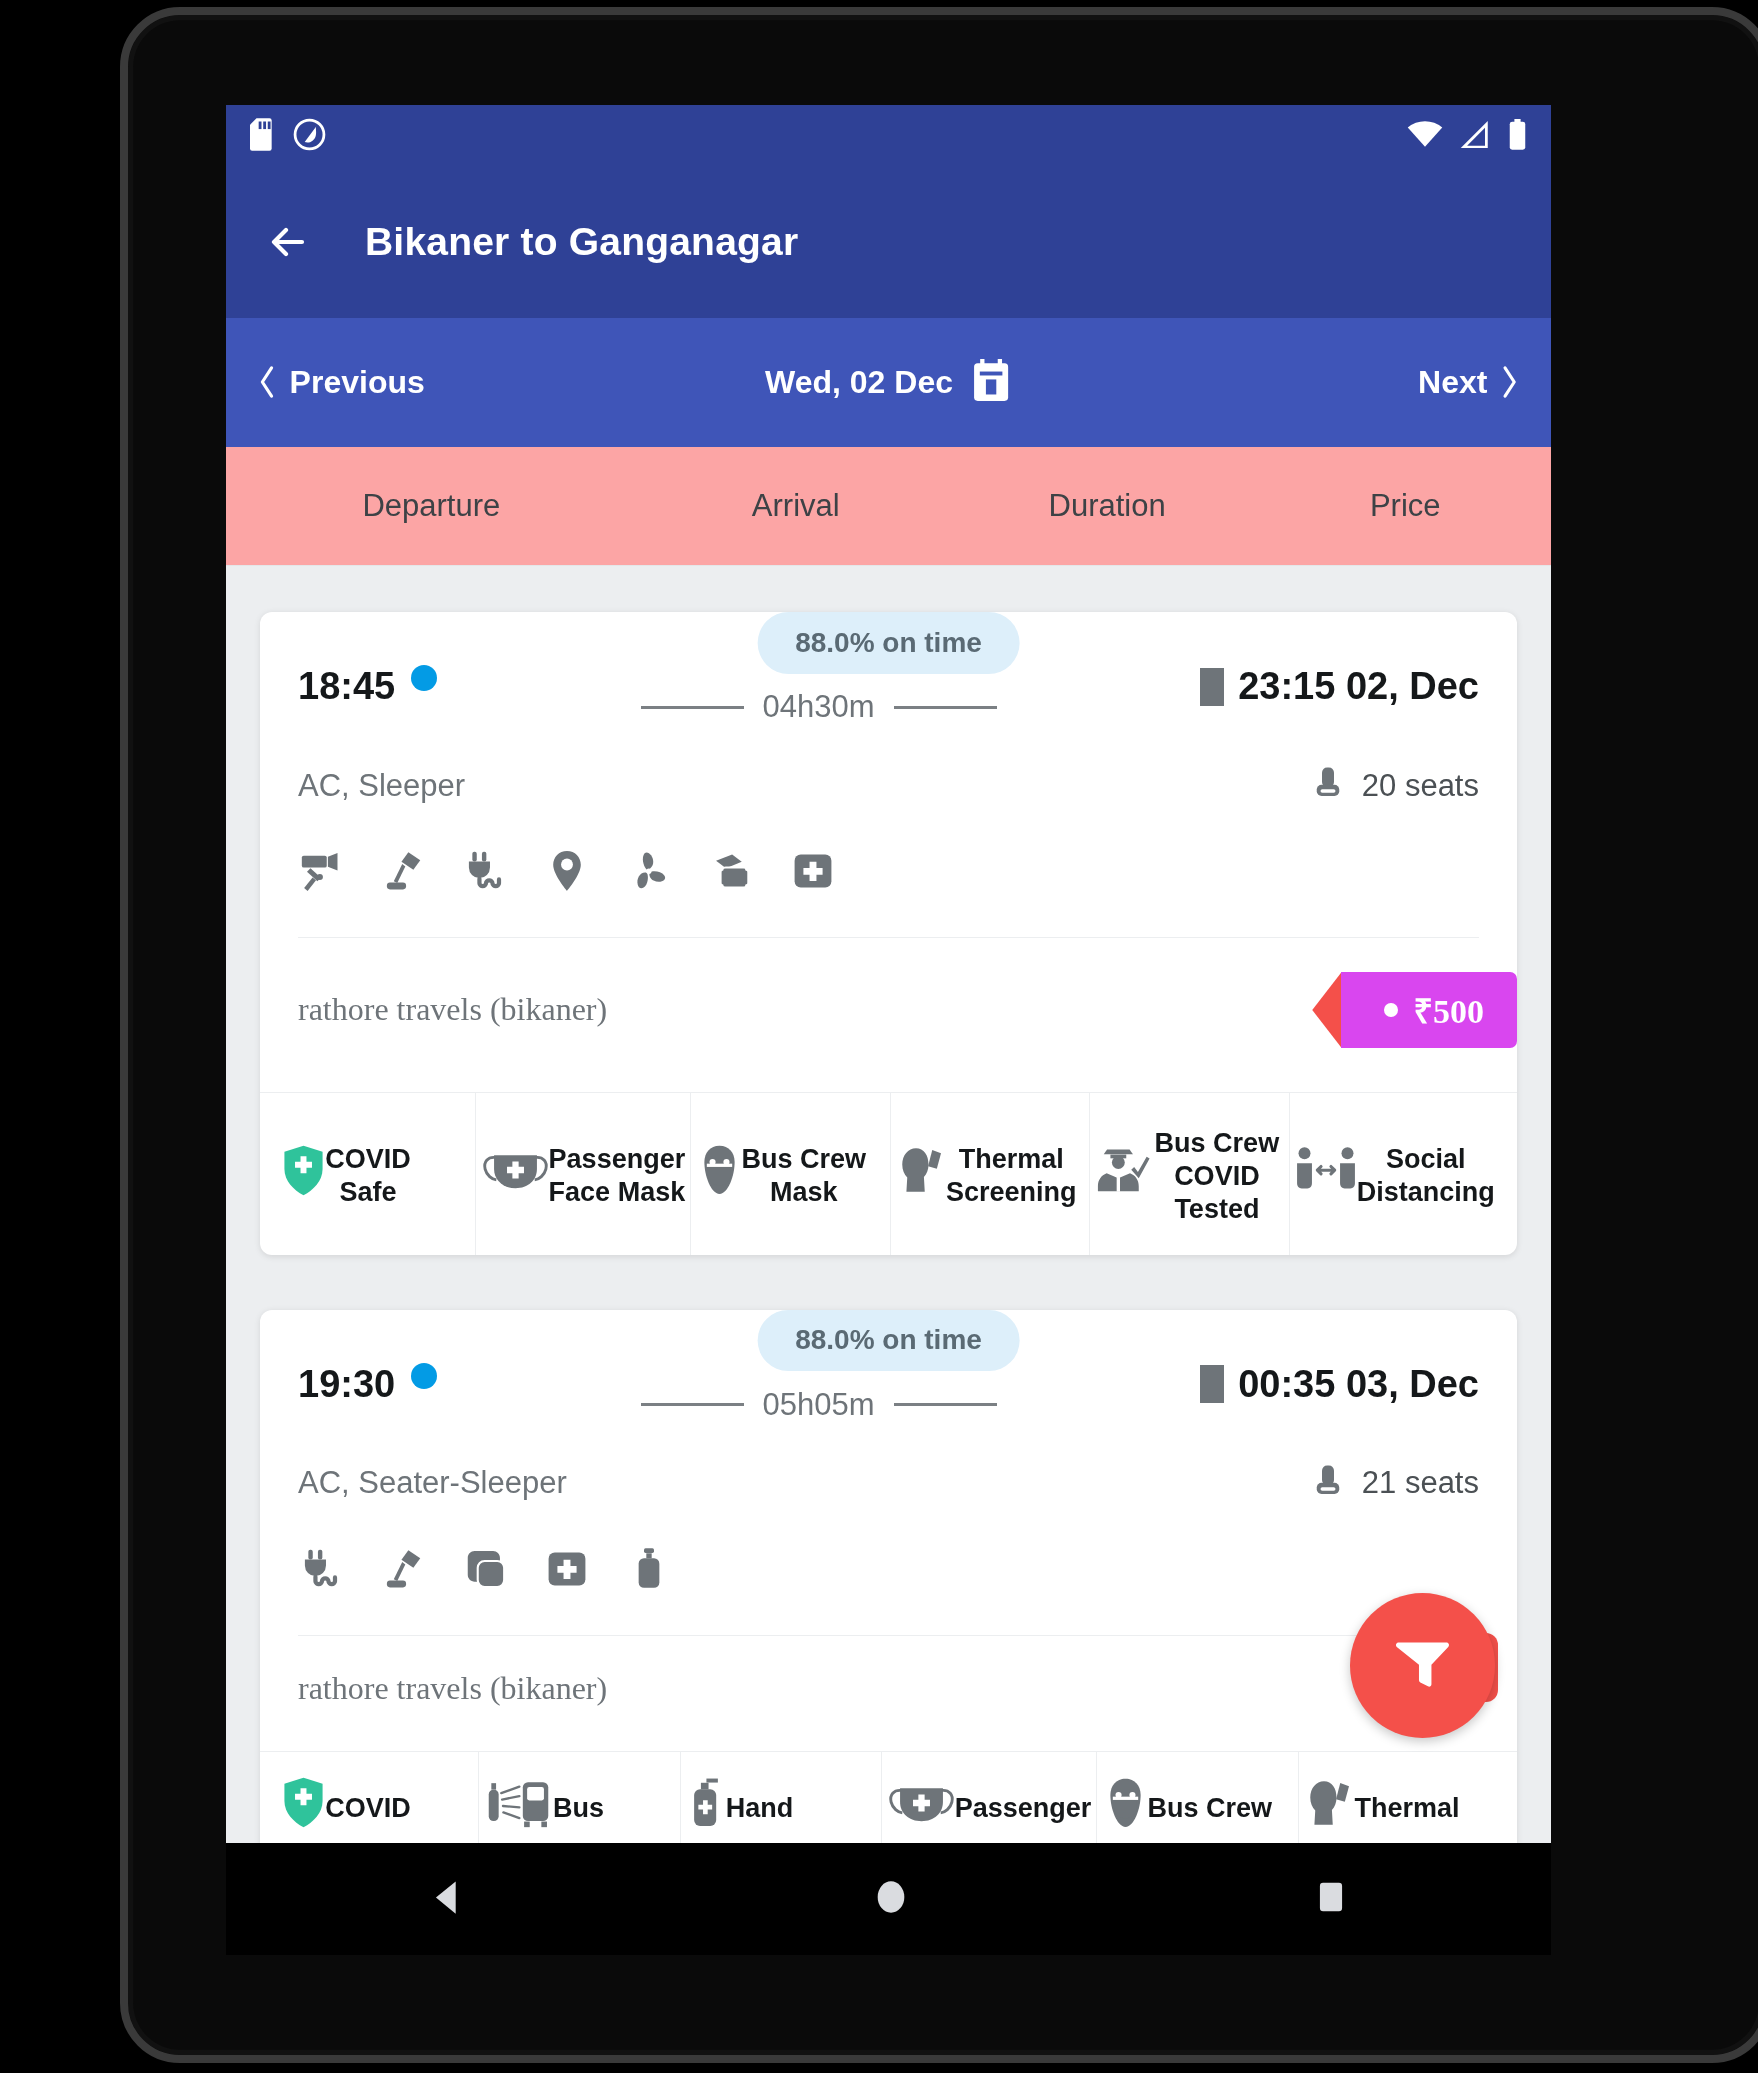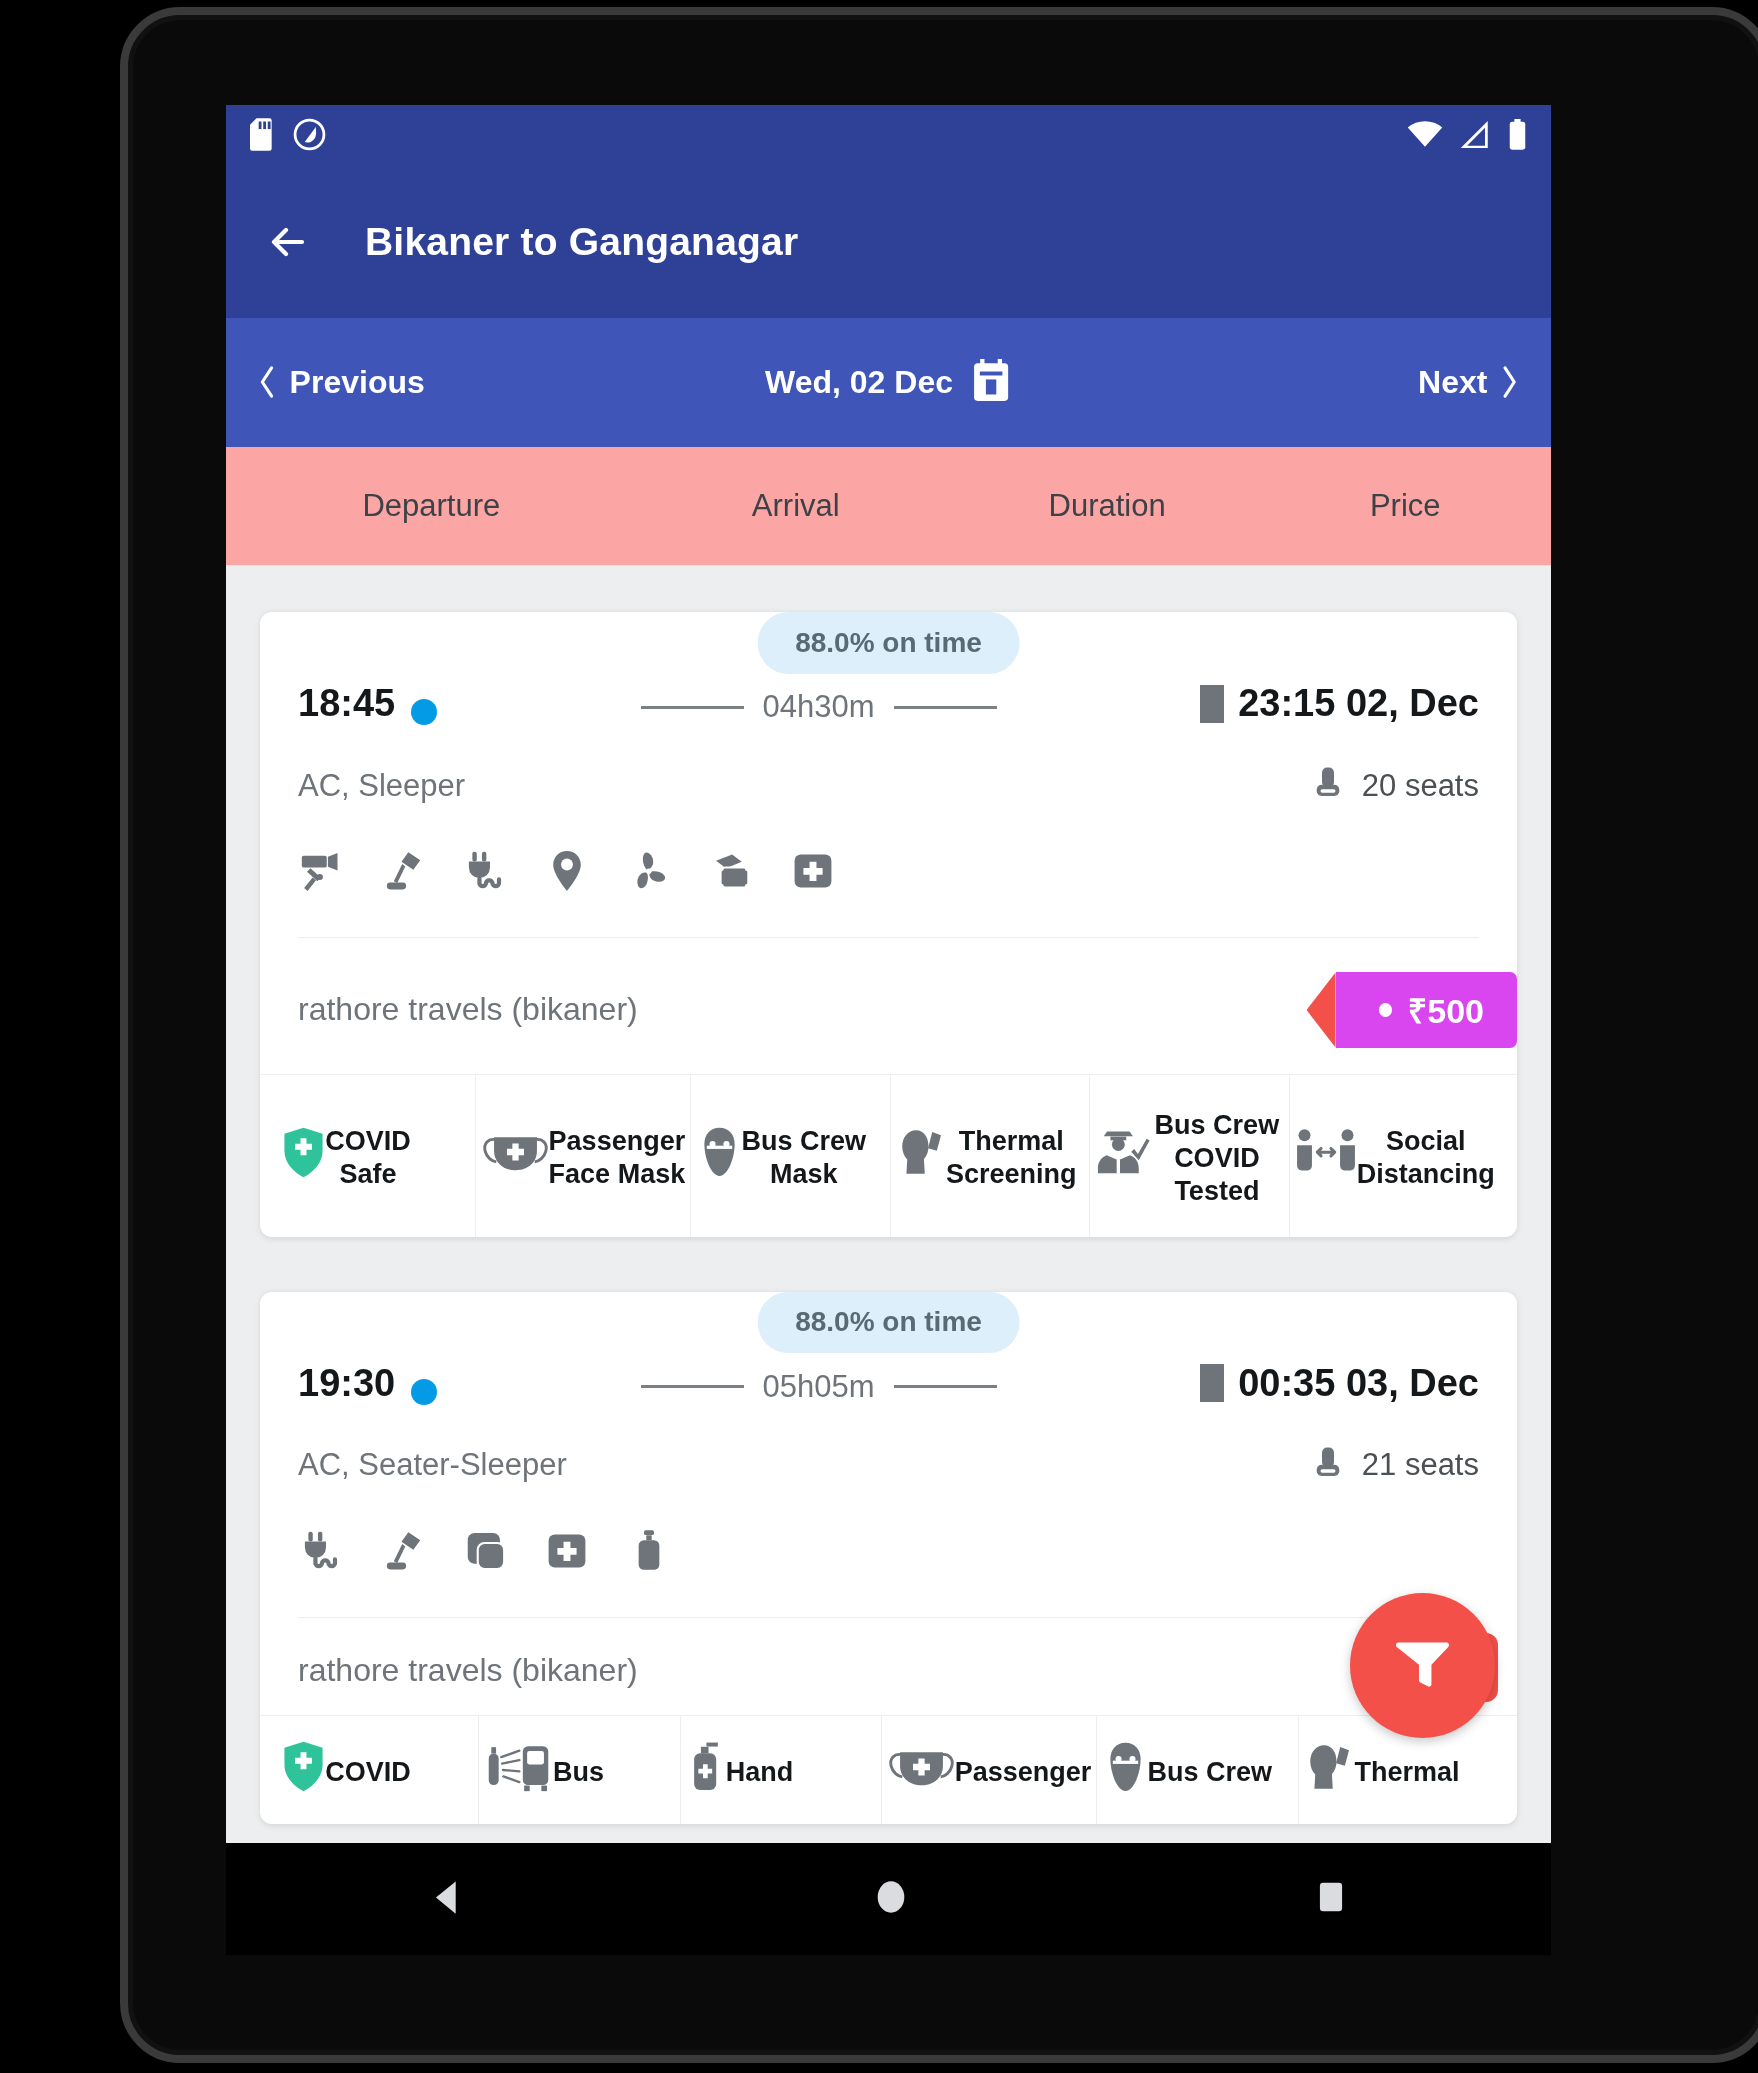--- a/index.html
+++ b/index.html
@@ -101,21 +101,21 @@
   }
   .bus-card {
     position: relative;
     margin: 31px 34px 0 34px;
     background: #fff; border-radius: 12px;
     box-shadow: 0 1.7px 6px rgba(0,0,0,.10);
     padding: 0 0 0 0;
   }
   .card-top { padding: 53px 38px 0 38px; }
 
-  .time-row { display: flex; align-items: flex-end; }
+  .time-row { display: flex; align-items: flex-start; }
   .dep-time { font-size: 38px; font-weight: bold; color: #15181a; }
   .dep-dot {
     width: 26px; height: 26px; border-radius: 50%;
     background: #039be5; margin-left: 15.5px;
   }
   .dur-wrap {
     flex: 1; display: flex; align-items: center;
     justify-content: center; gap: 19px; padding: 0 34px; margin-top: 24px;
   }
   .dur-line { height: 2.6px; background: #7b8084; width: 103px; }
@@ -134,23 +134,24 @@
 
   .amenity-row {
     display: flex; align-items: center; gap: 36px;
     margin-top: 43px; padding-bottom: 40px;
     border-bottom: 1.7px solid #eceef0;
   }
 
   .operator-row {
     display: flex; align-items: center;
     justify-content: space-between;
-    padding: 34px 0 26px 38px;
+    padding: 34px 0 44px 38px;
     border-bottom: 1.7px solid #eceef0;
     position: relative;
+    font-family: Liberation Serif, serif;
   }
   .operator-name { font-size: 32px; color: #6e7479; }
   .price-tag {
     position: relative; background: #d946ef;
     color: #fff; font-size: 34px; font-weight: 600;
     padding: 14.6px 33px 14.6px 43px;
     margin-right: 0px;
     display: flex; align-items: center; gap: 15.5px;
     border-radius: 0 6.9px 6.9px 0;
   }

